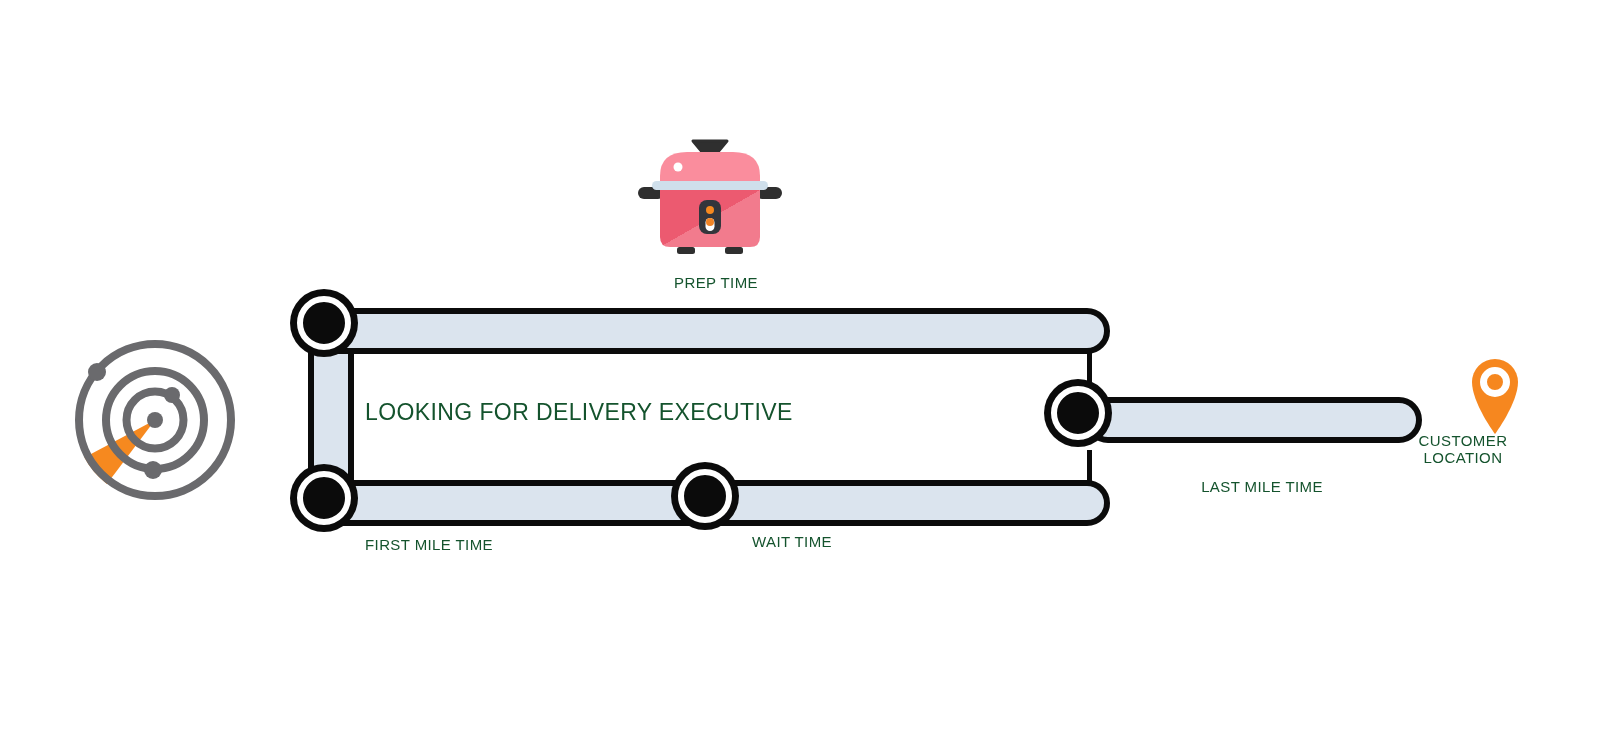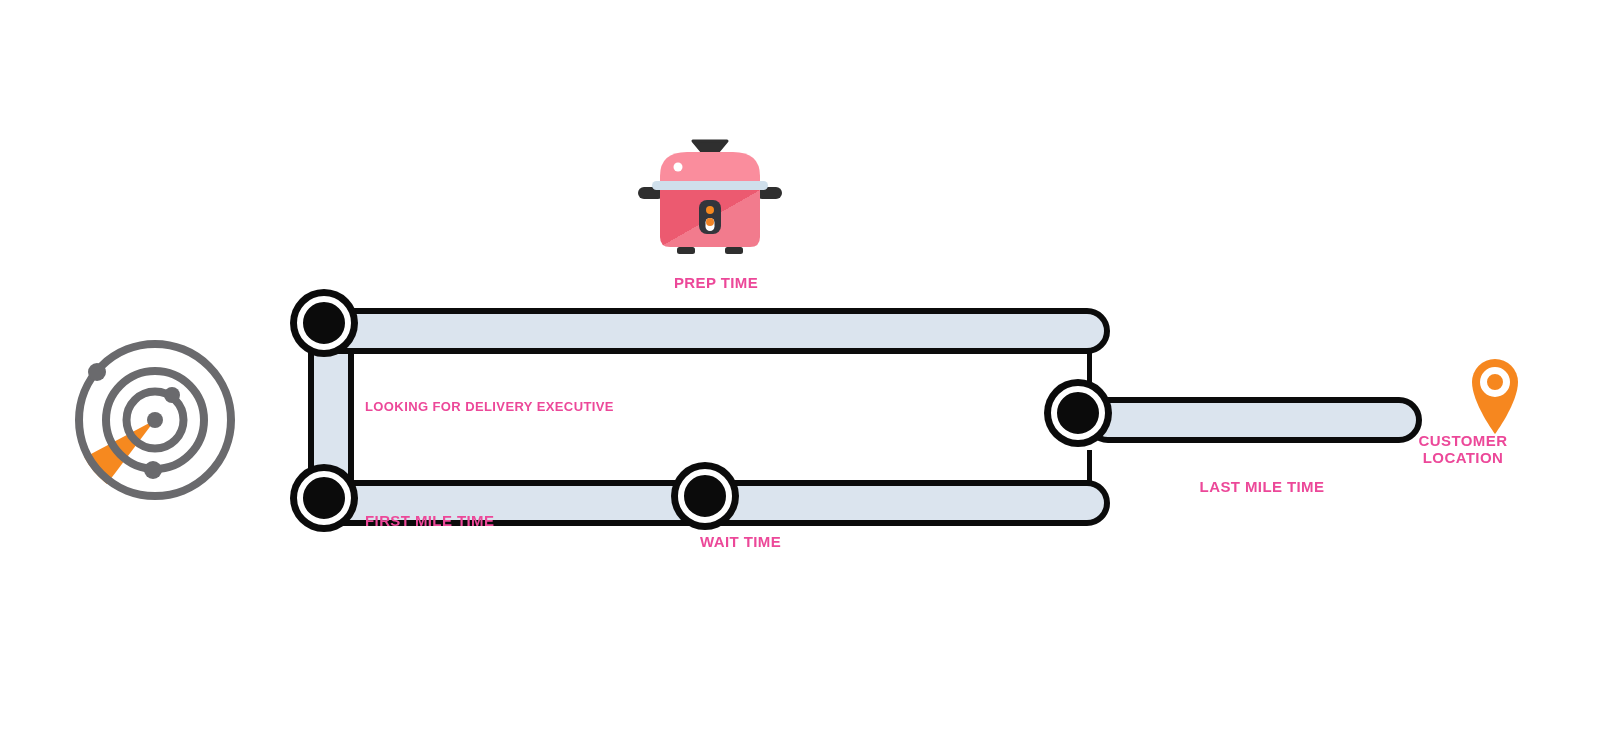--- a/index.html
+++ b/index.html
@@ -35,28 +35,28 @@
     width: 42px;
     height: 42px;
     background: #0b0b0b;
     border: 6px solid #ffffff;
     border-radius: 50%;
     box-shadow: 0 0 0 7px #0b0b0b;
   }
 
   .label {
     position: absolute;
-    color: #ec4899;
-    font-weight: bold;
+    color: #14532d;
+    font-weight: normal;
     font-size: 15px;
     letter-spacing: 0.4px;
     white-space: nowrap;
   }
   .label.center { text-align: center; white-space: normal; }
-  .label.big { font-size: 13px; }
+  .label.big { font-size: 23px; }
   .label.wrap { white-space: normal; line-height: 1.15; }
 </style>
 </head>
 <body>
 
 <div id="canvas">
 
   <svg class="abs" style="left:70px; top:335px;" width="170" height="170" viewBox="0 0 170 170">
     <path d="M85 85 L14.4 122.6 A80 80 0 0 0 36.9 148.9 Z" fill="#f6891f"></path>
     <circle cx="85" cy="85" r="76" fill="none" stroke="#6a6a6d" stroke-width="8"></circle>
@@ -103,23 +103,23 @@
 
   <div class="node" style="left:297px; top:296px;"></div>
   <div class="node" style="left:297px; top:471px;"></div>
   <div class="node" style="left:678px; top:469px;"></div>
   <div class="node" style="left:1051px; top:386px;"></div>
 
   <div class="label center" style="left:616px; top:274px; width:200px;">PREP TIME</div>
 
   <div class="label big" style="left:365px; top:399px;">LOOKING FOR DELIVERY EXECUTIVE</div>
 
-  <div class="label" style="left:365px; top:512px;">FIRST MILE TIME</div>
+  <div class="label" style="left:365px; top:536px;">FIRST MILE TIME</div>
 
-  <div class="label" style="left:700px; top:533px;">WAIT TIME</div>
+  <div class="label" style="left:752px; top:533px;">WAIT TIME</div>
 
   <div class="label center" style="left:1152px; top:478px; width:220px;">LAST MILE TIME</div>
 
   <svg class="abs" style="left:1468px; top:358px;" width="54" height="78" viewBox="0 0 54 78">
     <path d="M27 76 C27 76 4 45 4 24 A23 23 0 1 1 50 24 C50 45 27 76 27 76 Z" fill="#f6871f"></path>
     <circle cx="27" cy="24" r="11.5" fill="none" stroke="#ffffff" stroke-width="7"></circle>
   </svg>
 
   <div class="label center wrap" style="left:1403px; top:432px; width:120px;">CUSTOMER LOCATION</div>
 

